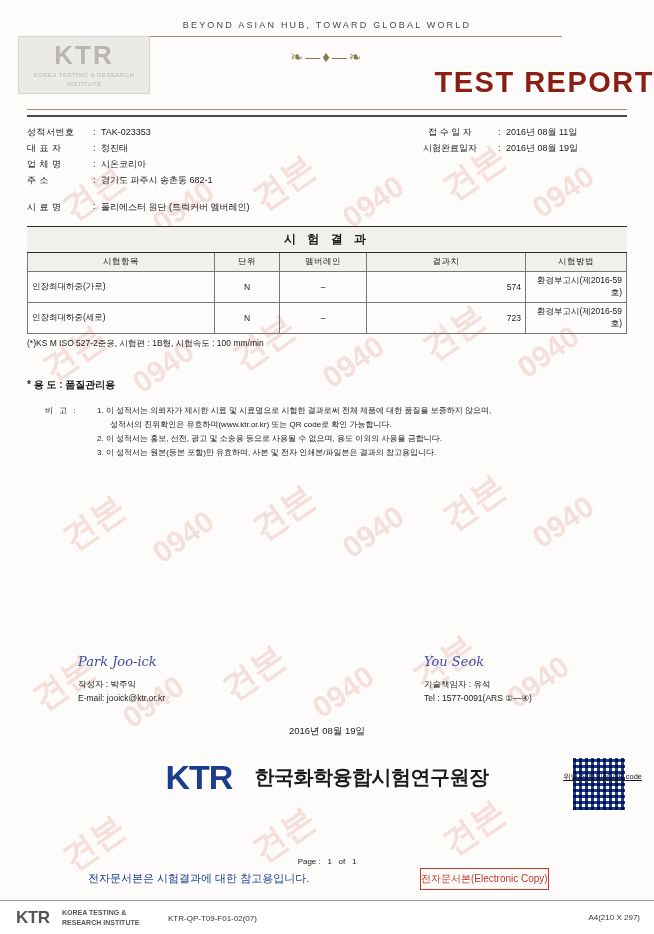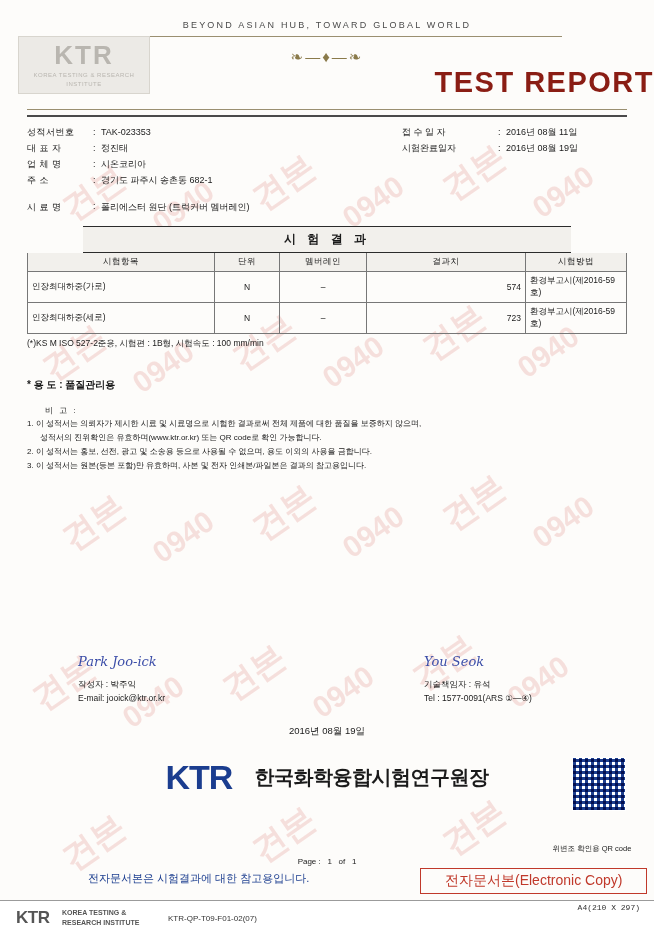--- a/index.html
+++ b/index.html
@@ -150,30 +150,30 @@
     right: 0;
     top: 0;
     font-size: 9px;
     line-height: 13px;
     width: 225px;
   }
   .info-right .ir {
     display: flex;
     margin-bottom: 3px;
   }
-  .info-right .ir .k { width: 96px; flex: none; }
+  .info-right .ir .k { width: 96px; flex: none; text-align: center; }
   .sample-line {
     width: 600px;
     margin: 14px auto 0 auto;
     display: flex;
     font-size: 9px;
   }
   
   .result-banner {
-    width: 488px;
+    width: 600px;
     margin: 12px auto 0 auto;
     border-top: 1px solid #2b2b2b;
     border-bottom: 1px solid #2b2b2b;
     background: #f2f0ec;
     text-align: center;
     font-size: 12px;
     font-weight: bold;
     letter-spacing: 4px;
     padding: 4px 0;
   }
@@ -195,40 +195,39 @@
   }
   table.result td {
     border: 1px solid #777;
     padding: 3px 4px;
     height: 14px;
   }
   .c-item { width: 178px; text-align: left; padding-left: 6px; }
   .c-unit { width: 56px; text-align: center; margin-left: 35px; }
   .c-spec { width: 78px; text-align: center; }
   .c-val  { width: 150px; text-align: right; padding-right: 8px; }
-  .c-meth { text-align: left; }
+  .c-meth { text-align: right; }
   .note-ks {
     width: 600px;
     margin: 4px auto 0 auto;
     font-size: 8.5px;
   }
   .usage {
     width: 600px;
     margin: 28px auto 0 auto;
     font-size: 10px;
     font-weight: bold;
   }
   
   .remarks {
     width: 600px;
     margin: 12px auto 0 auto;
     display: flex;
     font-size: 8px;
     line-height: 13px;
-    flex-direction: column;
   }
   .remarks .rk {
     width: 52px;
     flex: none;
     letter-spacing: 2px;
     padding-left: 18px;
   }
   .remarks .rv { flex: 1; }
   .remarks .rv div { margin-bottom: 1px; }
   .indent { padding-left: 13px; }
@@ -287,24 +286,25 @@
     height: 52px;
     background:
       repeating-linear-gradient(90deg,#1b3d8f 0 3px,#ffffff 3px 6px),
       repeating-linear-gradient(0deg,#1b3d8f 0 3px,#ffffff 3px 6px);
     background-blend-mode: multiply;
     border: 1px solid #ffffff;
   }
   .qr-label {
     position: absolute;
     right: 12px;
-    top: 844px;
+    top: 772px;
     font-size: 7.5px;
     width: 100px;
-    text-align: center;
+    text-align: right;
+    text-decoration: underline;
   }
   
   .page-num {
     position: absolute;
     top: 857px;
     width: 654px;
     text-align: center;
     font-size: 8px;
   }
   .efoot {
@@ -318,22 +318,22 @@
     top: 0;
     font-size: 11px;
     color: #1b3d8f;
   }
   .efoot .ebox {
     position: absolute;
     left: 420px;
     top: -3px;
     border: 1px solid #c0392b;
     color: #c0392b;
-    font-size: 14px;
-    padding: 3px 24px;
+    font-size: 10px;
+    padding: 3px 0;
   }
   .footer-bar {
     position: absolute;
     left: 0;
     top: 900px;
     width: 654px;
     height: 34px;
     border-top: 1px solid #9b9b9b;
     background: #ffffff;
   }
@@ -358,24 +358,23 @@
   .footer-bar .fcode {
     position: absolute;
     left: 168px;
     top: 13px;
     font-size: 8px;
     color: #333;
   }
   .footer-bar .fsize {
     position: absolute;
     right: 14px;
-    top: 2px;
+    top: 12px;
     font-size: 8px;
     color: #333;
-    font-family: Liberation Mono, monospace;
   }
 </style>
 </head>
 <body>
 
 <div class="page">
 
   <div class="watermark-layer">
     <div class="wm" style="left:60px;  top:170px; transform:rotate(-35deg); font-size:34px;">견본</div>
     <div class="wm" style="left:250px; top:160px; transform:rotate(-35deg); font-size:34px;">견본</div>

